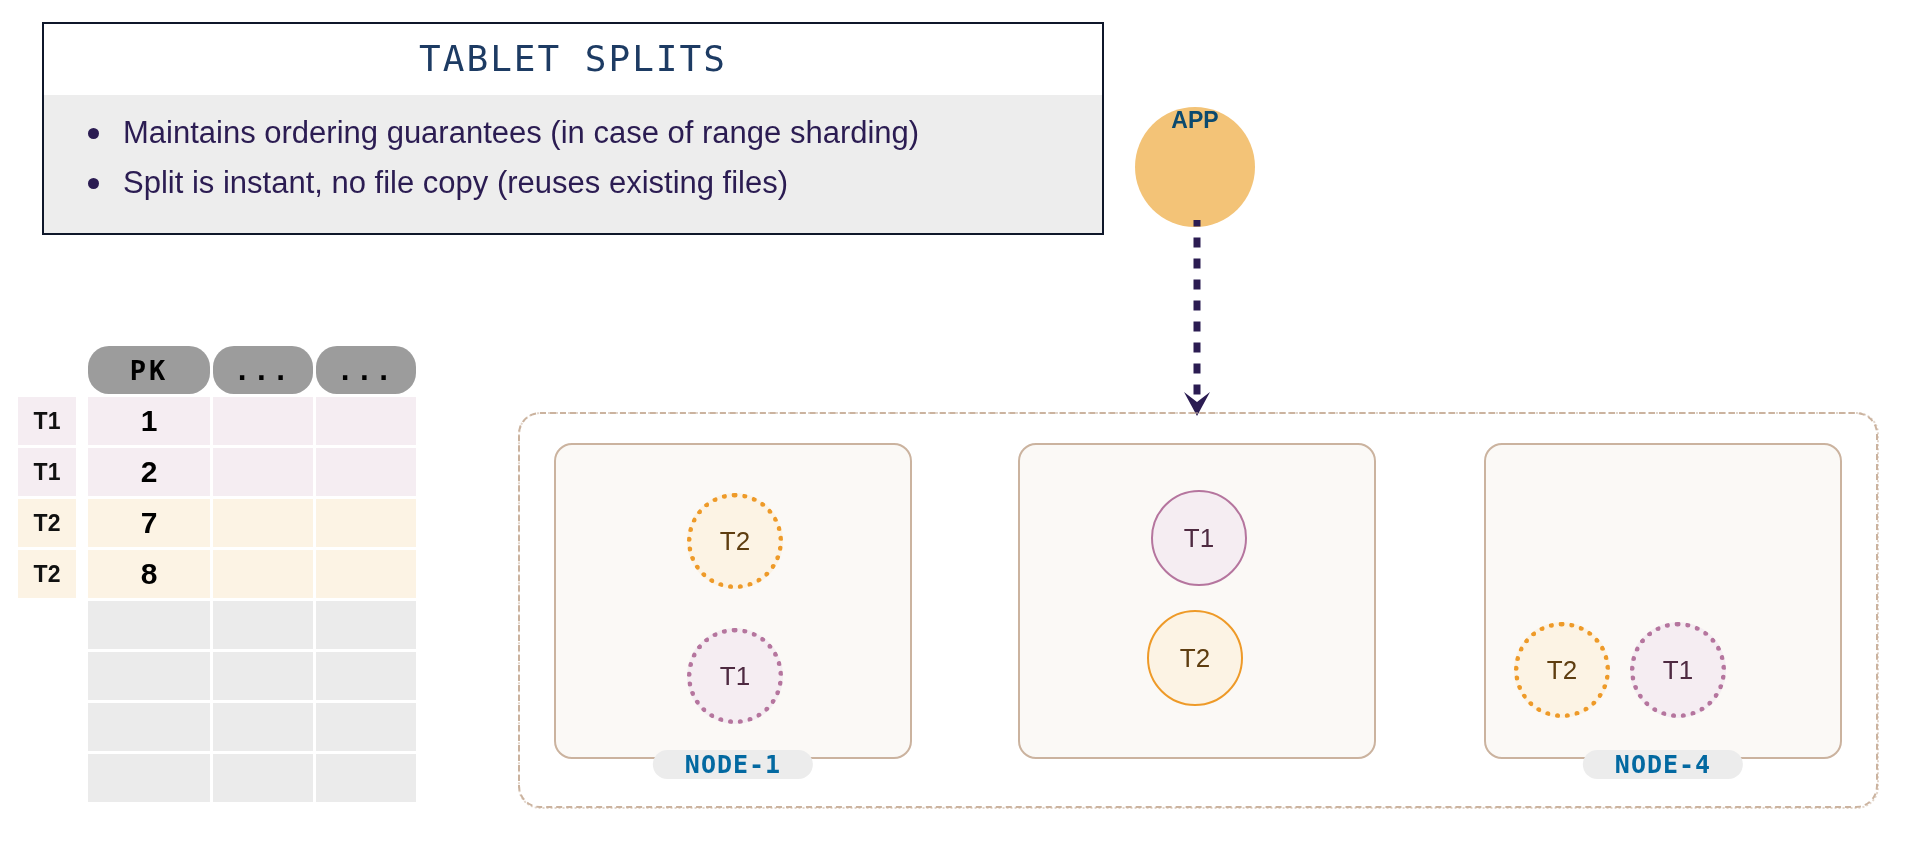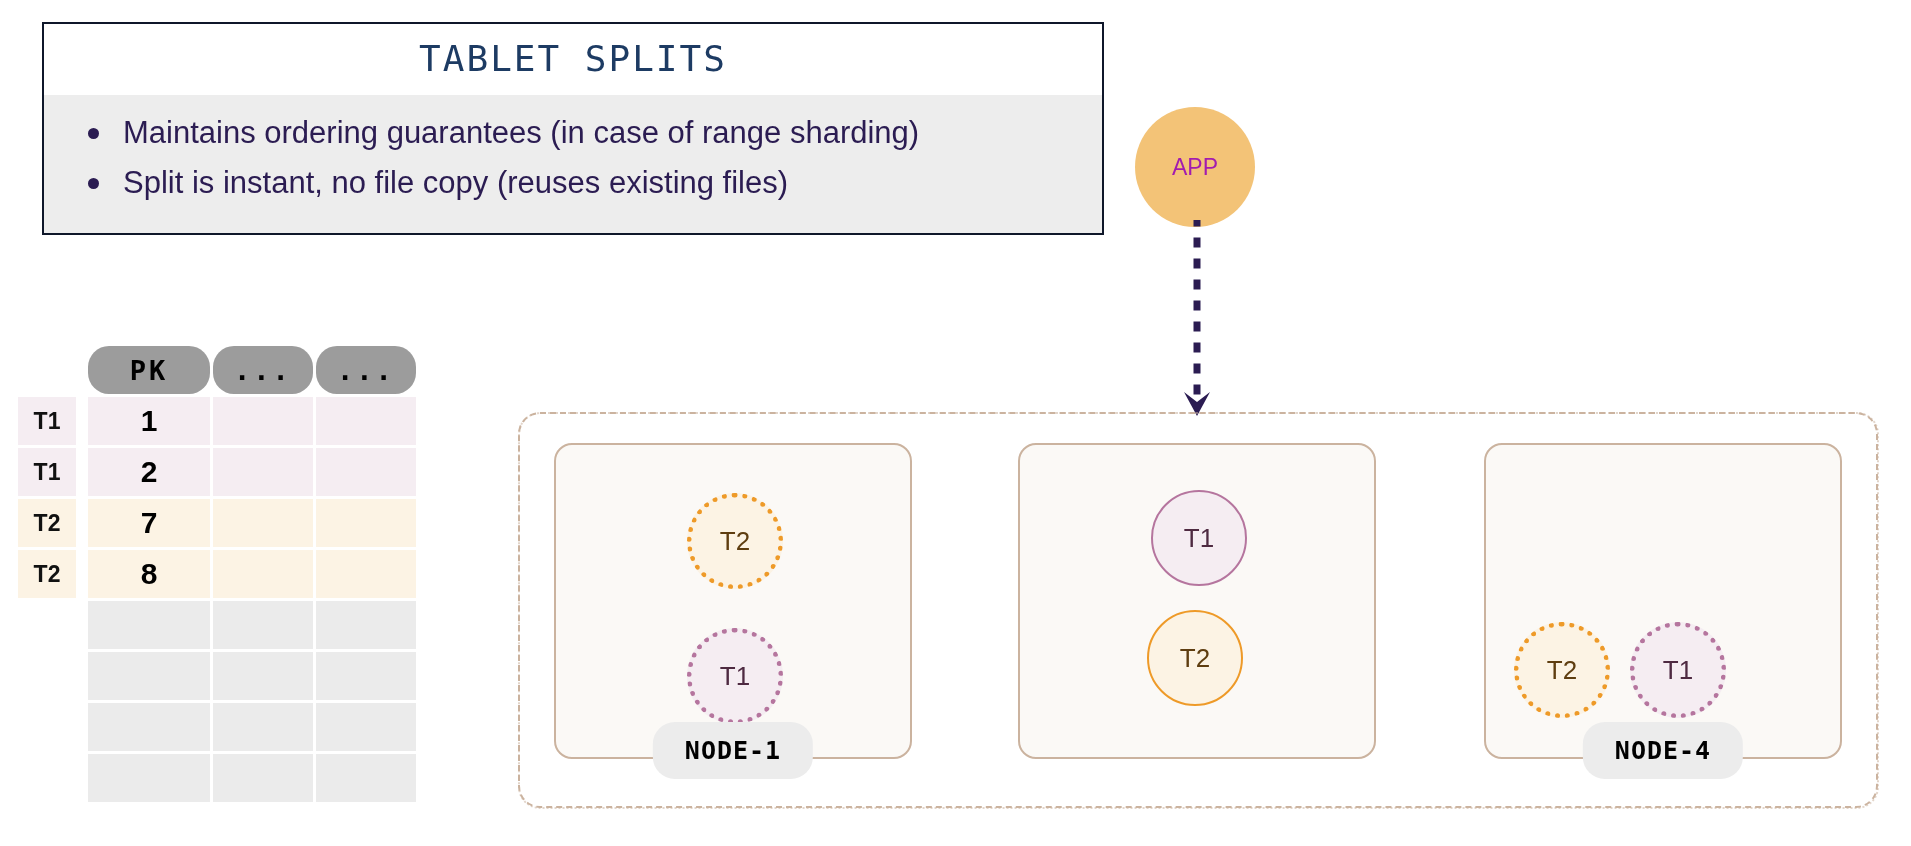--- a/index.html
+++ b/index.html
@@ -120,25 +120,24 @@
   
   #app-circle {
     position: absolute;
     left: 1135px;
     top: 107px;
     width: 120px;
     height: 120px;
     border-radius: 50%;
     background: #f3c377;
     display: flex;
-    align-items: center;
     justify-content: center;
     font-size: 23px;
-    font-weight: normal;
-    color: #a21caf;
+    font-weight: bold;
+    color: #0c4a6e;
     font-family: "Liberation Sans", sans-serif;
   }
   #app-arrow {
     position: absolute;
     left: 1170px;
     top: 220px;
     width: 54px;
     height: 200px;
   }
 
@@ -177,26 +176,26 @@
   #node-2 { left: 1018px; }
   #node-3 { left: 1484px; }
 
   .node-label {
     position: absolute;
     bottom: -22px;
     left: 50%;
     transform: translateX(-50%);
     background: #ececec;
     border-radius: 22px;
-    padding: 14px 32px;
+    padding: 0 32px;
     font-family: "DejaVu Sans Mono", "Liberation Mono", monospace;
     font-size: 25px;
     font-weight: bold;
     letter-spacing: 1px;
-    color: #000000;
+    color: #0369a1;
     white-space: nowrap;
   }
 
   .tablet {
     position: absolute;
     width: 96px;
     height: 96px;
     border-radius: 50%;
     display: flex;
     align-items: center;

